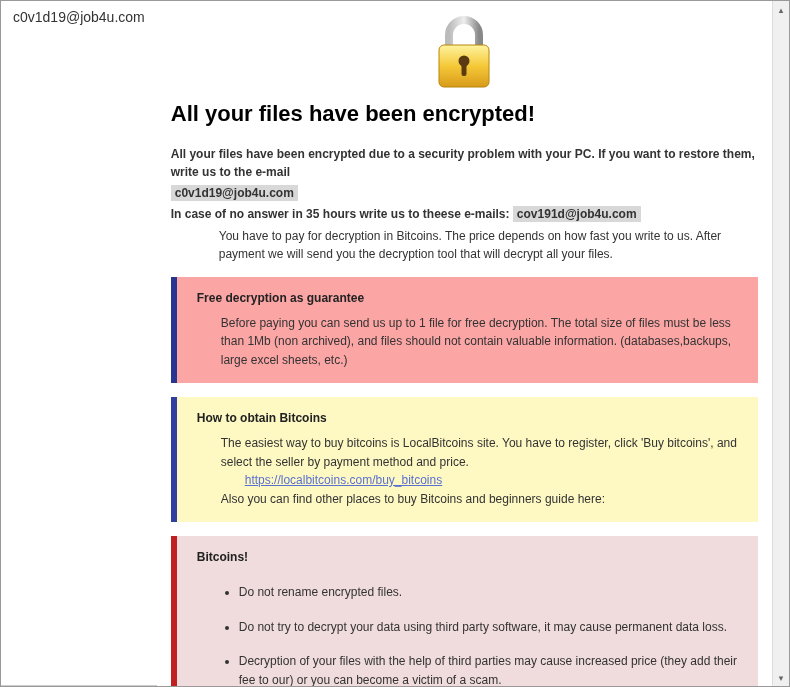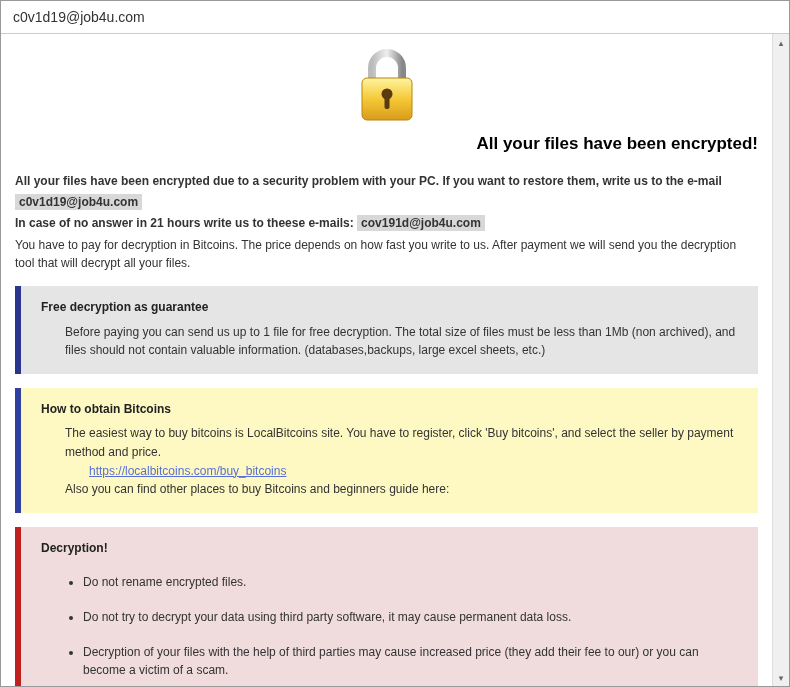--- a/index.html
+++ b/index.html
@@ -1,31 +1,31 @@
 <!DOCTYPE html>
 <html><head>
 <meta charset="utf-8">
 <style>
 * { margin: 0; padding: 0; box-sizing: border-box; }
 body { font-family: Tahoma, Verdana, sans-serif; font-size: 12px; width: 790px; height: 687px; overflow: hidden; background: #f0f0f0; }
-.window { border: 1px solid #999; background: white; width: 100%; height: 100%; display: flex; flex-direction: column; }
+.window { border: 1px solid #999; background: white; width: 100%; height: 100%; display: flex; flex-direction: row; }
 .titlebar { background: #fff; border-bottom: 1px solid #ccc; padding: 8px 12px; font-size: 14px; color: #333; }
 .content-wrap { display: flex; flex: 1; overflow: hidden; }
 .content { flex: 1; padding: 8px 14px 14px 14px; overflow-y: auto; overflow-x: hidden; }
 .scrollbar { width: 17px; background: #f0f0f0; border-left: 1px solid #ddd; display: flex; flex-direction: column; justify-content: space-between; align-items: center; padding: 2px 0; }
 .scroll-arrow { width: 13px; height: 13px; display: flex; align-items: center; justify-content: center; color: #666; font-size: 9px; cursor: pointer; }
 .lock-wrap { text-align: center; margin: 6px 0 8px; }
 .lock-svg { width: 70px; height: 75px; }
-.main-heading { text-align: right; font-size: 17px; font-weight: bold; margin: 4px 0 18px; color: #000; }
+.main-heading { text-align: left; font-size: 22px; font-weight: bold; margin: 4px 0 18px; color: #000; }
 .intro p { font-size: 12px; line-height: 1.5; margin-bottom: 3px; color: #333; }
 .intro .bold { font-weight: bold; }
 .hl { background: #d8d8d8; padding: 1px 4px; font-weight: bold; }
-.para-sm { font-size: 12px; color: #555; line-height: 1.5; margin-top: 4px; }
+.para-sm { font-size: 12px; color: #555; line-height: 1.5; margin-top: 4px; margin-left: 48px; }
 .box { margin-top: 14px; padding: 12px 16px 14px 20px; border-left: 6px solid; font-size: 12px; line-height: 1.55; }
-.box-blue1 { background: #e5e5e5; border-left-color: #2a3590; }
+.box-blue1 { background: #fca5a5; border-left-color: #2a3590; }
 .box-blue2 { background: #fef9c3; border-left-color: #3040a0; }
 .box-red { background: #f0dcdc; border-left-color: #c02020; }
 .box-title { font-weight: bold; margin-bottom: 6px; color: #222; }
 .box-body { padding-left: 24px; color: #333; }
 .box a { color: #5a70d0; text-decoration: underline; word-break: break-all; padding-left: 24px; }
 .box ul { padding-left: 18px; margin-top: 2px; }
 .box li { margin-bottom: 5px; margin-top: 16px; }
 </style>
 </head>
 <body>
@@ -56,40 +56,40 @@
           <circle cx="35" cy="46" r="5.5" fill="#5a3a10"></circle>
           <rect x="32.5" y="48" width="5" height="13" rx="2" fill="#5a3a10"></rect>
         </svg>
       </div>
 
       <h1 class="main-heading">All your files have been encrypted!</h1>
 
       <div class="intro">
         <p class="bold"><span>All your files have been encrypted due to a security problem with your PC. If you want to restore them, write us to the e-mail</span></p>
         <p><span class="hl">c0v1d19@job4u.com</span></p>
-        <p class="bold"><span>In case of no answer in 21 hours write us to theese e-mails: </span><span class="hl">cov191d@job4u.com</span></p>
+        <p class="bold"><span>In case of no answer in 35 hours write us to theese e-mails: </span><span class="hl">cov191d@job4u.com</span></p>
         <p class="para-sm">You have to pay for decryption in Bitcoins. The price depends on how fast you write to us. After payment we will send you the decryption tool that will decrypt all your files.</p>
       </div>
 
       <div class="box box-blue1">
         <div class="box-title">Free decryption as guarantee</div>
         <div class="box-body">Before paying you can send us up to 1 file for free decryption. The total size of files must be less than 1Mb (non archived), and files should not contain valuable information. (databases,backups, large excel sheets, etc.)</div>
       </div>
 
       <div class="box box-blue2">
         <div class="box-title">How to obtain Bitcoins</div>
         <div class="box-body">
           <div>The easiest way to buy bitcoins is LocalBitcoins site. You have to register, click 'Buy bitcoins', and select the seller by payment method and price.</div>
           <a href="#">https://localbitcoins.com/buy_bitcoins</a>
           <div>Also you can find other places to buy Bitcoins and beginners guide here:</div>
         </div>
       </div>
 
       <div class="box box-red">
-        <div class="box-title">Decryption!</div>
+        <div class="box-title">Bitcoins!</div>
         <div class="box-body">
           <ul>
             <li>Do not rename encrypted files.</li>
             <li>Do not try to decrypt your data using third party software, it may cause permanent data loss.</li>
             <li>Decryption of your files with the help of third parties may cause increased price (they add their fee to our) or you can become a victim of a scam.</li>
           </ul>
         </div>
       </div>
 
     </div>

